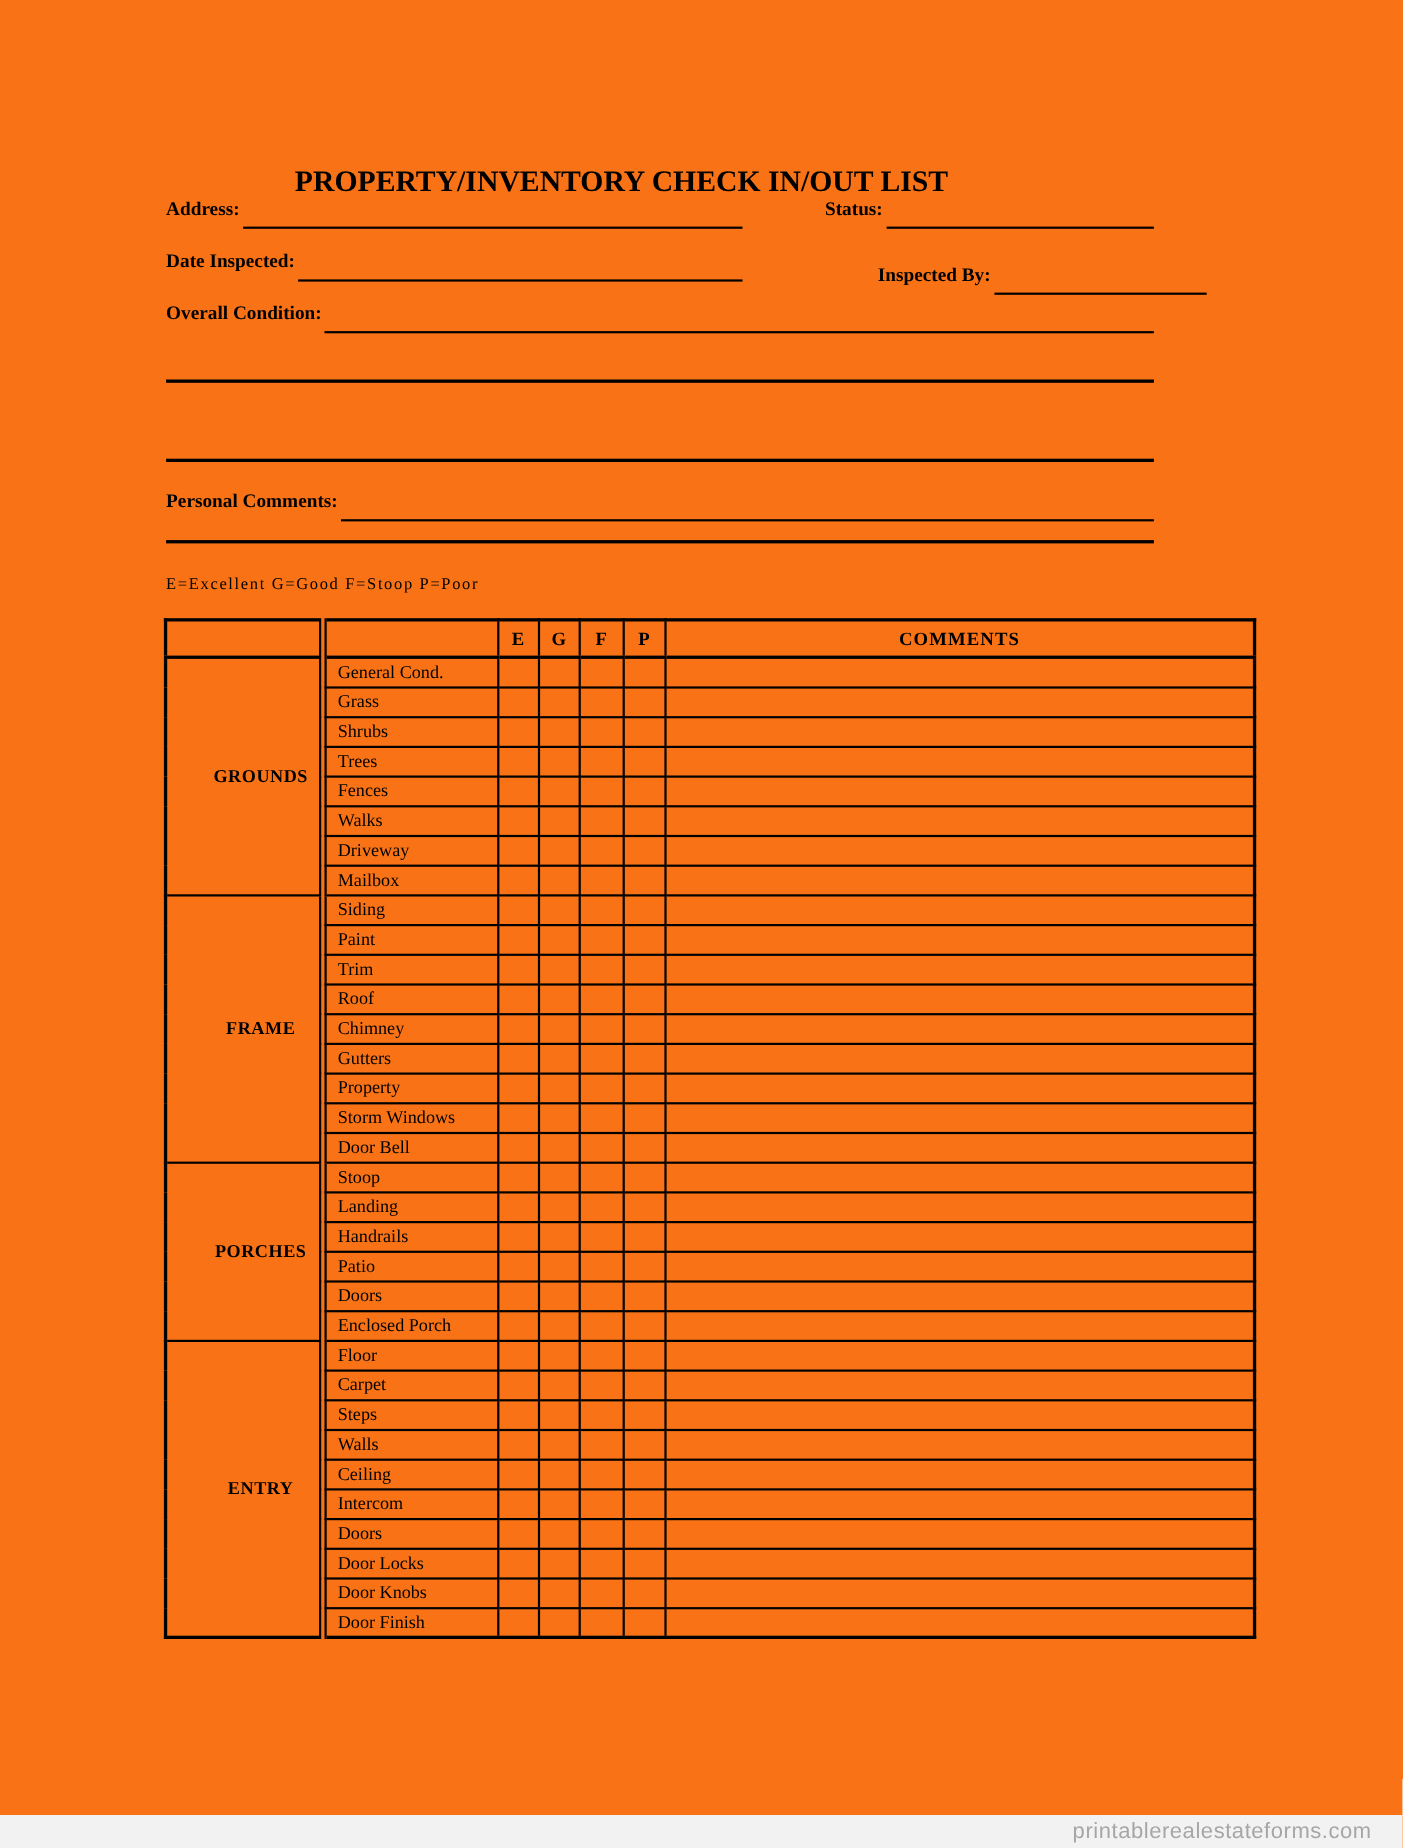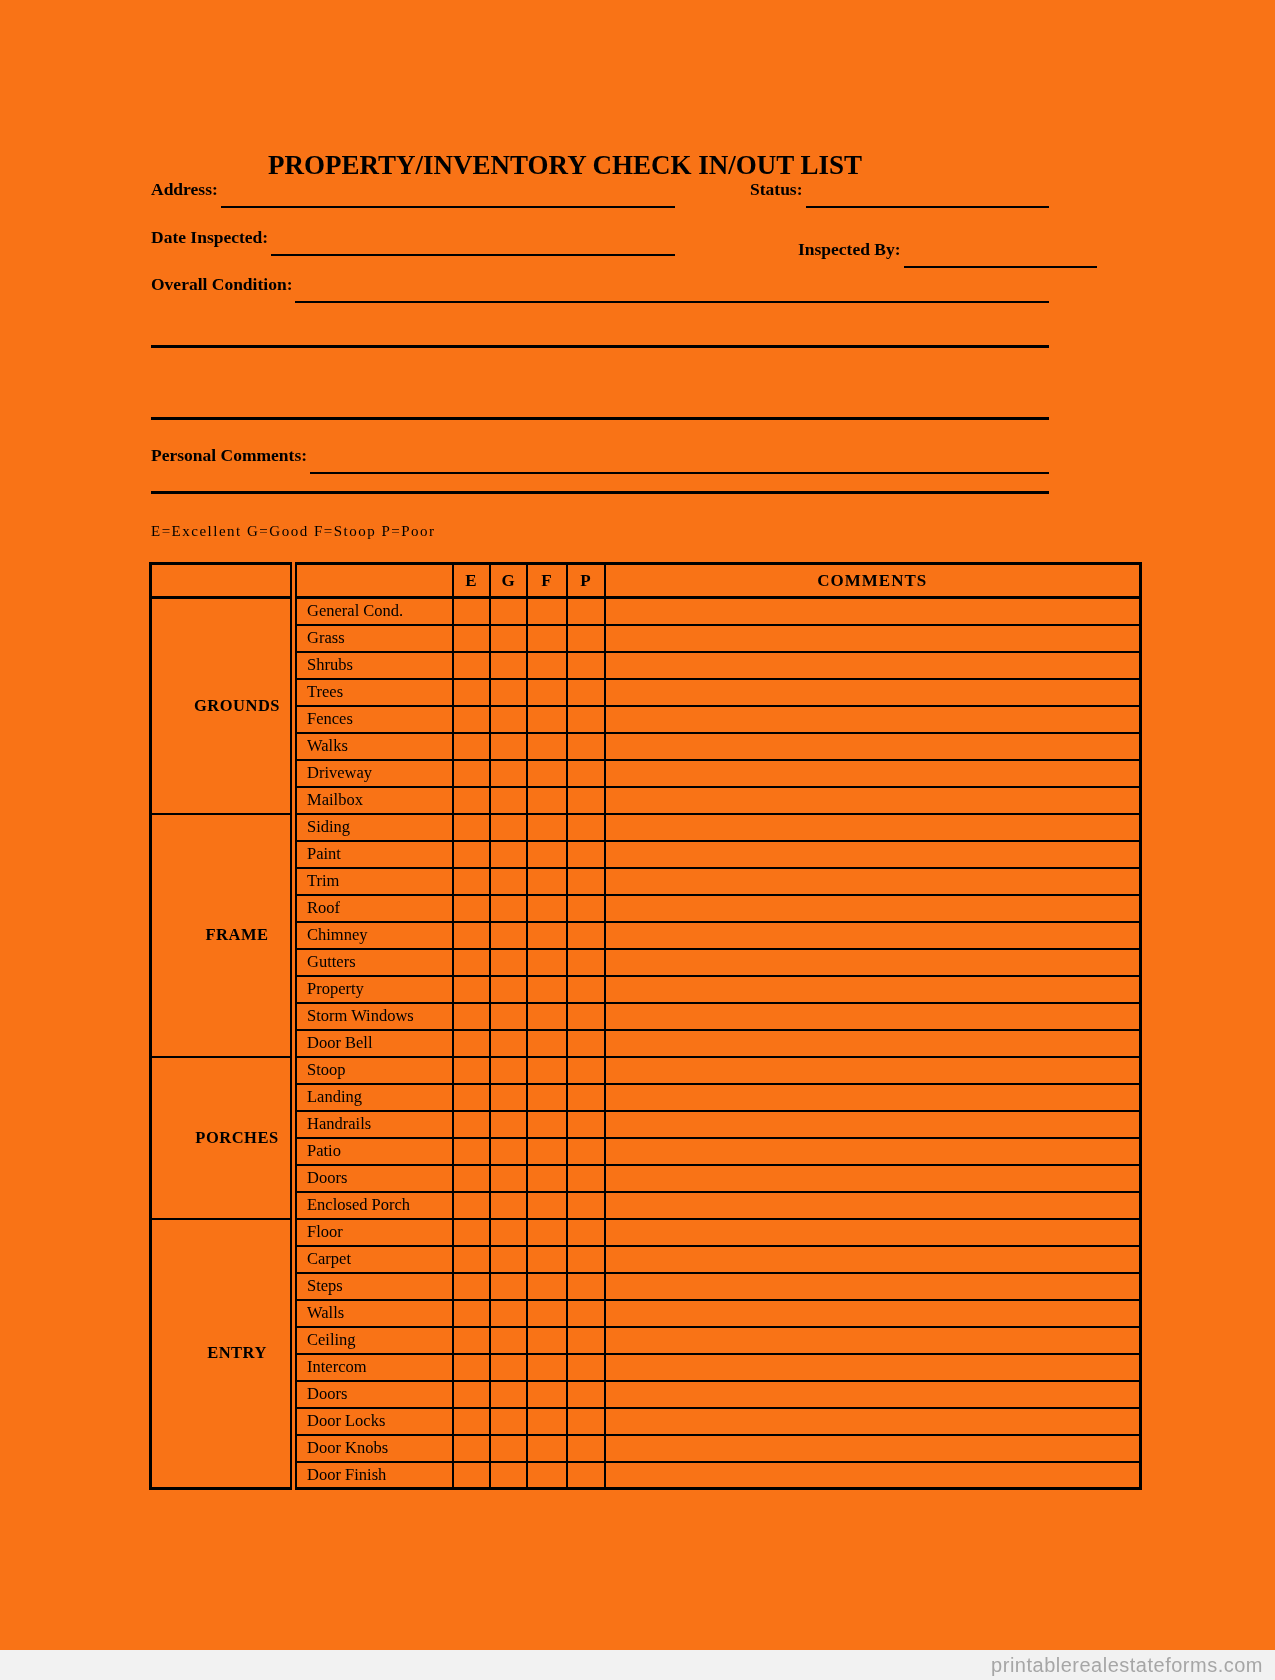--- a/index.html
+++ b/index.html
@@ -22,21 +22,21 @@
   tr { height:27px; }
   tr.head { height:34px; }
   tr.head td { border-bottom:3px solid #000; font-weight:bold; text-align:center; font-size:17px; }
   td.sec-h, td.sec { border-right:7px double #000;padding-left:32px; }
   td.cmt-h { letter-spacing:1px; }
   td.sec { font-weight:bold; text-align:center; letter-spacing:0.5px; vertical-align:middle; }
   td.item { padding-left:10px; }
   .footer {
     position:absolute; left:0; bottom:0; width:100%; height:30px; background:#f2f2f2;
     display:flex; justify-content:flex-end; align-items:center;
-    padding-right:12px; box-sizing:border-box;
+    padding-right:28px; box-sizing:border-box;
     font-family:"Liberation Sans", sans-serif; font-size:20px;
     color:#a6a6a6; letter-spacing:0.5px;
   }
 </style>
 </head>
 <body>
 
 <div id="doc">
 
   <div class="title">PROPERTY/INVENTORY CHECK IN/OUT LIST</div>

